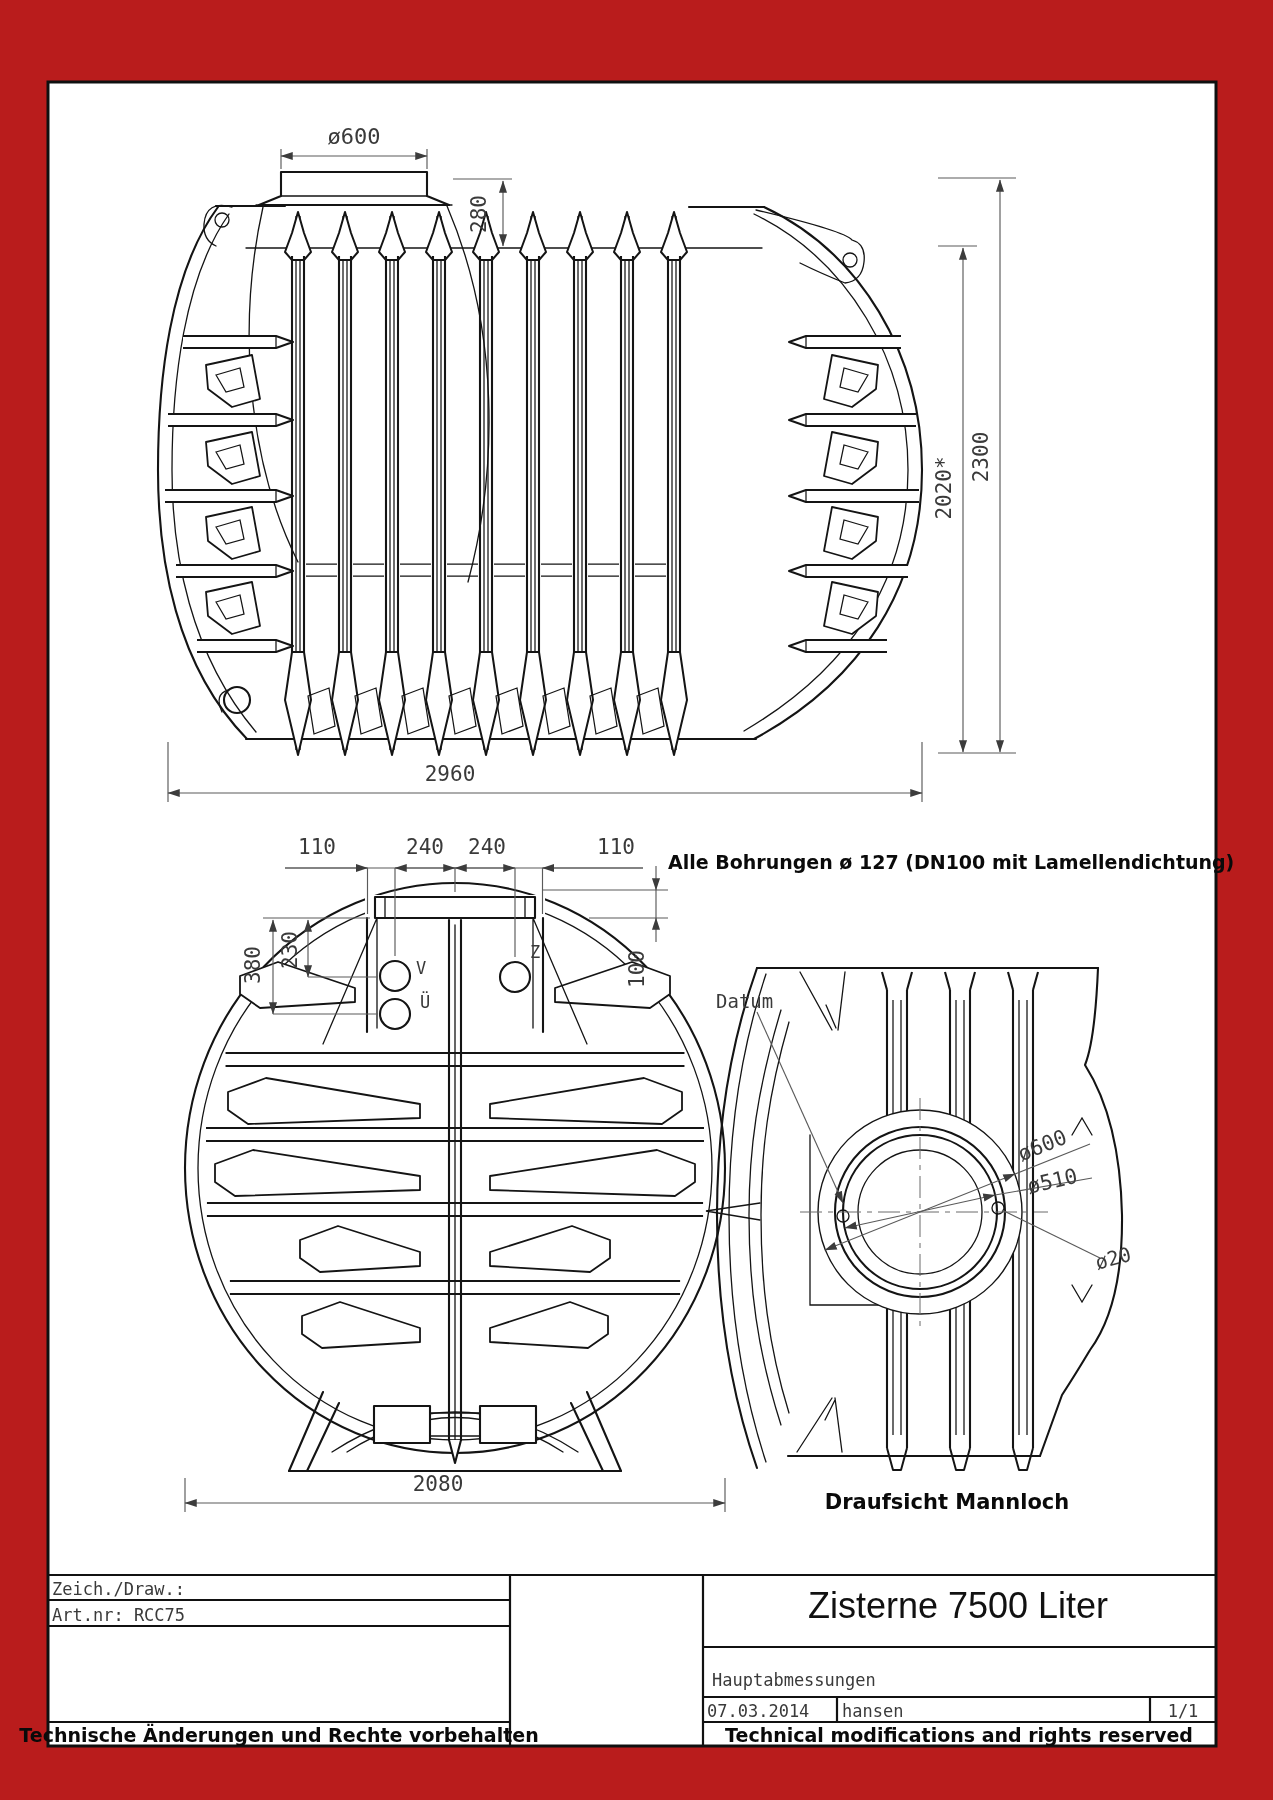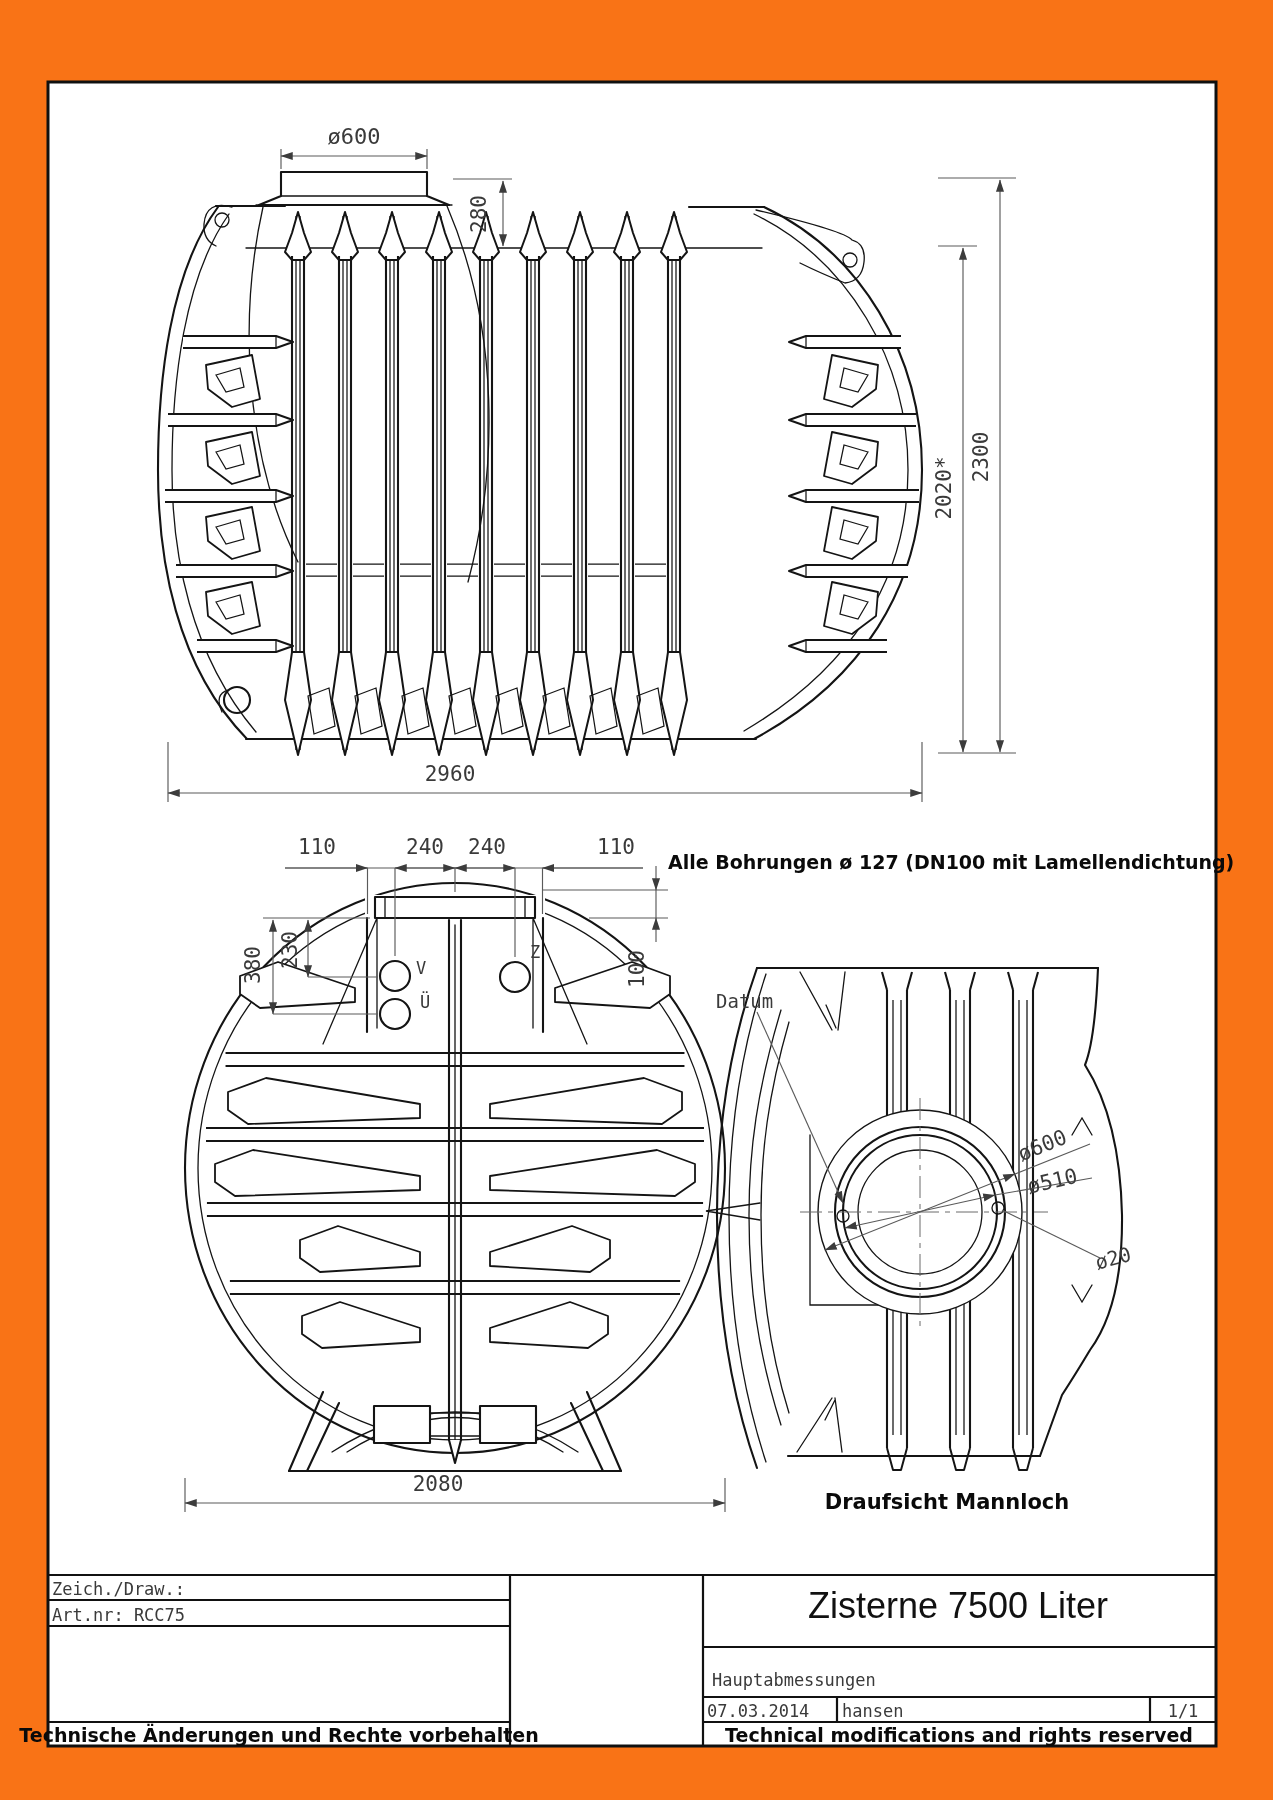--- a/index.html
+++ b/index.html
@@ -1,16 +1,16 @@
 <!DOCTYPE html>
 <html><head>
 <meta charset="utf-8">
 <style>
   html,body{margin:0;padding:0;background:#ffffff;}
-  .sheet{width:1273px;height:1800px;position:relative;background:#f97316;overflow:hidden;}
+  .sheet{width:1273px;height:1800px;position:relative;background:#b91c1c;overflow:hidden;}
   svg{display:block;}
   text{fill:#2f2f2f;}
   .cad  {font-family:"DejaVu Sans Mono",monospace;fill:#3a3a3a;}
   .cadsm{font-family:"DejaVu Sans Mono",monospace;fill:#3a3a3a;}
   .boldnote{font-family:"DejaVu Sans",sans-serif;font-weight:bold;fill:#0a0a0a;}
   .bigtitle{font-family:"Liberation Sans",sans-serif;fill:#111;}
   .geo{stroke:#141414;fill:none;stroke-width:2.1;stroke-linecap:round;stroke-linejoin:round;}
   .geothin{stroke:#141414;fill:none;stroke-width:1.3;stroke-linecap:round;}
   .white{fill:#ffffff;}
   .dim{stroke:#5a5a5a;fill:none;stroke-width:1.15;}

